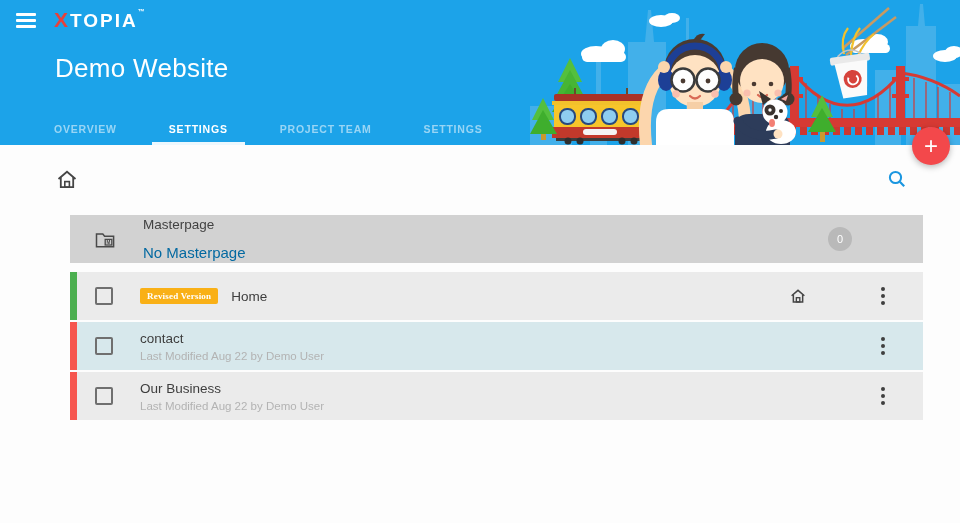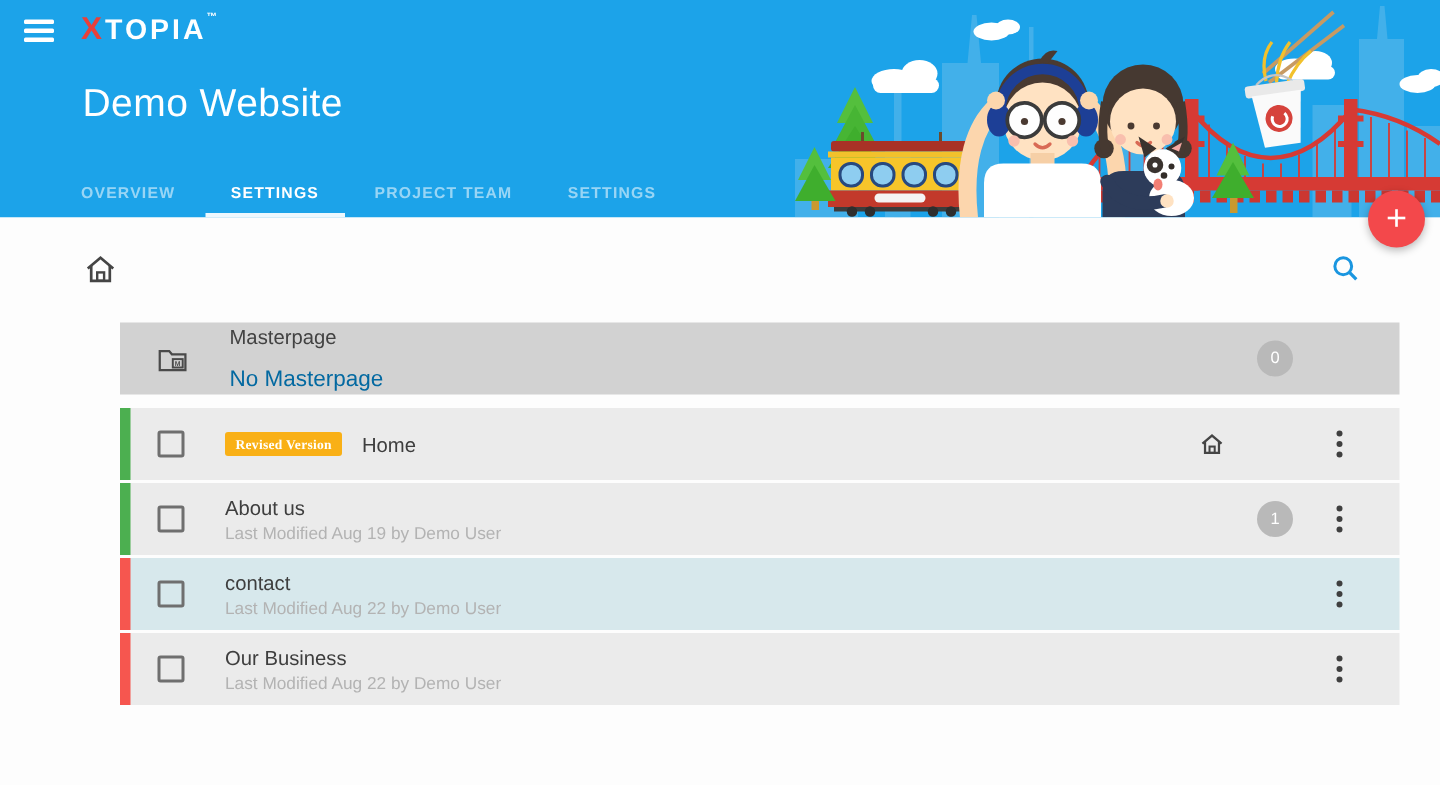--- a/index.html
+++ b/index.html
@@ -12,40 +12,40 @@
   .header{
     position:absolute;left:0;top:0;width:960px;height:145px;
     background:var(--header_blue,#1ca3e9);overflow:hidden;
   }
   .burger{position:absolute;left:16px;top:13px;width:20px;height:15px;cursor:pointer;z-index:3;}
   .burger i{display:block;height:2.5px;background:#fff;margin-bottom:3.5px;border-radius:1px;}
   .logo{position:absolute;left:54px;top:8px;z-index:3;color:#fff;font-size:19px;font-weight:bold;letter-spacing:2px;}
   .logo .x{color:var(--logo_red,#e8403a);font-size:21px;}
   .logo sup{font-size:7px;vertical-align:top;letter-spacing:0;}
   .page-title{position:absolute;left:55px;top:53px;z-index:3;color:#fff;font-size:26px;font-weight:400;letter-spacing:.3px;}
-  .tabs{position:absolute;left:37px;bottom:0;display:flex;gap:3px;z-index:3;}
+  .tabs{position:absolute;left:37px;bottom:0;display:flex;gap:18px;z-index:3;}
   .tab{
     box-sizing:border-box;height:27px;padding:5px 17px 0 17px;
     font-size:10.5px;font-weight:bold;letter-spacing:.8px;
     color:rgba(255,255,255,.55);cursor:pointer;border-bottom:3px solid transparent;
   }
   .tab.active{color:#fff;border-bottom:3px solid rgba(255,255,255,.92);}
   .illustration{position:absolute;right:0;bottom:0;width:430px;height:145px;}
   
   .fab{
     position:absolute;left:912px;top:127px;width:38px;height:38px;border-radius:50%;
     background:var(--fab_red,#f3484b);color:#fff;display:flex;align-items:center;justify-content:center;
     font-size:24px;font-weight:300;line-height:1;z-index:6;cursor:pointer;
     box-shadow:0 2px 6px rgba(0,0,0,.28);
   }
   
   .content{position:absolute;left:0;top:145px;width:960px;height:378px;background:#fdfdfd;}
   .crumb-home{position:absolute;left:55px;top:22px;cursor:pointer;}
   .search-btn{position:absolute;right:53px;top:24px;cursor:pointer;}
-  .list{position:absolute;left:52px;top:70px;width:853px;padding-left:28px;}
+  .list{position:absolute;left:42px;top:70px;width:853px;padding-left:28px;}
   .row{position:relative;display:flex;align-items:center;height:48px;}
   .row.mp{background:var(--masterpage_gray,#d2d2d2);margin-bottom:9px;}
   .prow{background:var(--row_gray,#ebebeb);margin-bottom:2px;padding-left:7px;box-sizing:border-box;}
   .prow.selected{background:var(--selected_row_blue,#d7e8ec);}
   .bar{position:absolute;left:0;top:0;bottom:0;width:7px;}
   .cbx{width:18px;height:18px;box-sizing:border-box;border:2px solid #6f6f6f;border-radius:2px;margin-left:18px;cursor:pointer;flex:none;}
   .txt{margin-left:27px;min-width:0;}
   .t1{display:flex;align-items:center;font-size:13.5px;color:#3e3e3e;}
   .badge-amber{
     background:var(--badge_amber,#f9b016);color:#fff;font-size:9px;font-weight:bold;
@@ -321,38 +321,20 @@
           </svg>
         </span>
         <span class="dots">
             <i></i>
             <i></i>
             <i></i>
           </span>
       </div>
     </div>
 
-    <div class="prow row">
-      <span class="bar" style="background: rgb(76, 175, 80);"></span>
-      <span class="cbx"></span>
-      <div class="txt">
-        <div class="t1">
-            <span>About us</span>
-          </div>
-        <div class="t2">Last Modified Aug 19 by Demo User</div>
-      </div>
-      <div class="right">
-        <span class="count">1</span>
-        <span class="dots">
-            <i></i>
-            <i></i>
-            <i></i>
-          </span>
-      </div>
-    </div>
 
     <div class="prow row selected">
       <span class="bar" style="background: rgb(246, 86, 79);"></span>
       <span class="cbx"></span>
       <div class="txt">
         <div class="t1">
             <span>contact</span>
           </div>
         <div class="t2">Last Modified Aug 22 by Demo User</div>
       </div>

